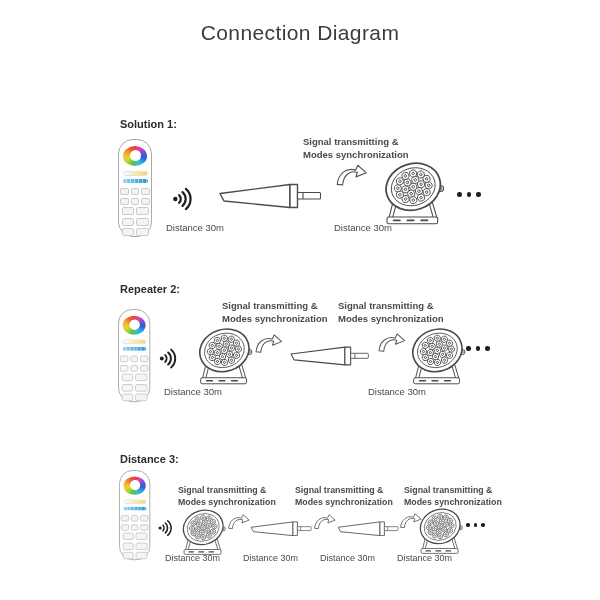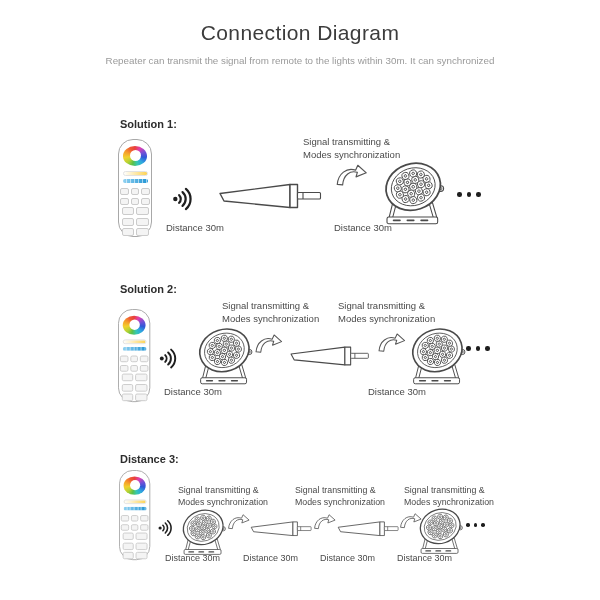--- a/index.html
+++ b/index.html
@@ -4,21 +4,21 @@
 <style>
   html,body{margin:0;padding:0;background:#fff;}
   #page{position:relative;width:600px;height:600px;background:#fff;overflow:hidden;
         font-family:"Liberation Sans",sans-serif;color:#3d3d3d;}
   .abs{position:absolute;}
   .page-title{top:21px;left:0;width:600px;text-align:center;font-size:21px;
               letter-spacing:.4px;color:#3c3c3c;}
   .subtitle{top:53px;left:0;width:600px;text-align:center;font-size:9.8px;
             line-height:15px;color:#9a9a9a;}
   .heading{font-size:11px;font-weight:bold;color:#2d2d2d;white-space:nowrap;text-align:center;}
-  .sig-text{font-size:9.5px;line-height:13px;color:#4a4a4a;white-space:nowrap;}
+  .sig-text{font-size:9.5px;line-height:13px;color:#4a4a4a;white-space:nowrap;font-weight:bold;}
   .sig-text.small{font-size:8.8px;line-height:11.6px;}
   .dist{font-size:9.5px;color:#4a4a4a;text-align:right;white-space:nowrap;}
   .dist.small{font-size:9px;}
   
   .remote{width:34px;height:98px;box-sizing:border-box;border:1.2px solid #a8a8a8;
           border-radius:15px;background:#fff;display:flex;flex-direction:column;
           align-items:center;padding-top:6px;transform-origin:top left;}
   .wheel{width:24px;height:24px;border-radius:50%;position:relative;
          background:conic-gradient(#e8413c,#e040b0,#7b4fd6,#2f59d8,#2fa7e0,#35c8b2,#58c04a,#b5d233,#f2d02e,#f59c2b,#ef5b32,#e8413c);}
   .wheel::after{content:"";position:absolute;left:50%;top:50%;width:11px;height:11px;
@@ -122,21 +122,20 @@
         </g>
       </g>
     </symbol>
   </defs>
 </svg>
 
 <div id="page">
 
   <div class="abs page-title">Connection Diagram</div>
   <div class="abs subtitle">
-    <div>Repeater can transmit the signal from remote to the lights within 30m. It can synchronized</div>
   </div>
 
   <div>
     <div class="abs heading" style="left:120px;top:118px">Solution 1:</div>
 
     <div class="abs" style="left:118px;top:139px">
       <div class="remote">
         <div class="wheel"></div>
         <div class="slider-warm"></div>
         <div class="slider-blue"></div>
@@ -190,21 +189,21 @@
     <div class="abs dist" style="left:326px;top:222px;width:66px">Distance 30m</div>
 
     <div class="abs dots" style="left:457px;top:192px">
         <span></span>
         <span></span>
         <span></span>
       </div>
   </div>
 
   <div>
-    <div class="abs heading" style="left:120px;top:283px">Solution 2:</div>
+    <div class="abs heading" style="left:120px;top:283px">Repeater 2:</div>
 
     <div class="abs" style="left:118px;top:309px">
       <div class="remote" style="transform:scale(.95)">
         <div class="wheel"></div>
         <div class="slider-warm"></div>
         <div class="slider-blue"></div>
         <div class="remote-btns">
             <div class="btn-row">
               <div class="btn-sm"></div>
               <div class="btn-sm"></div>

